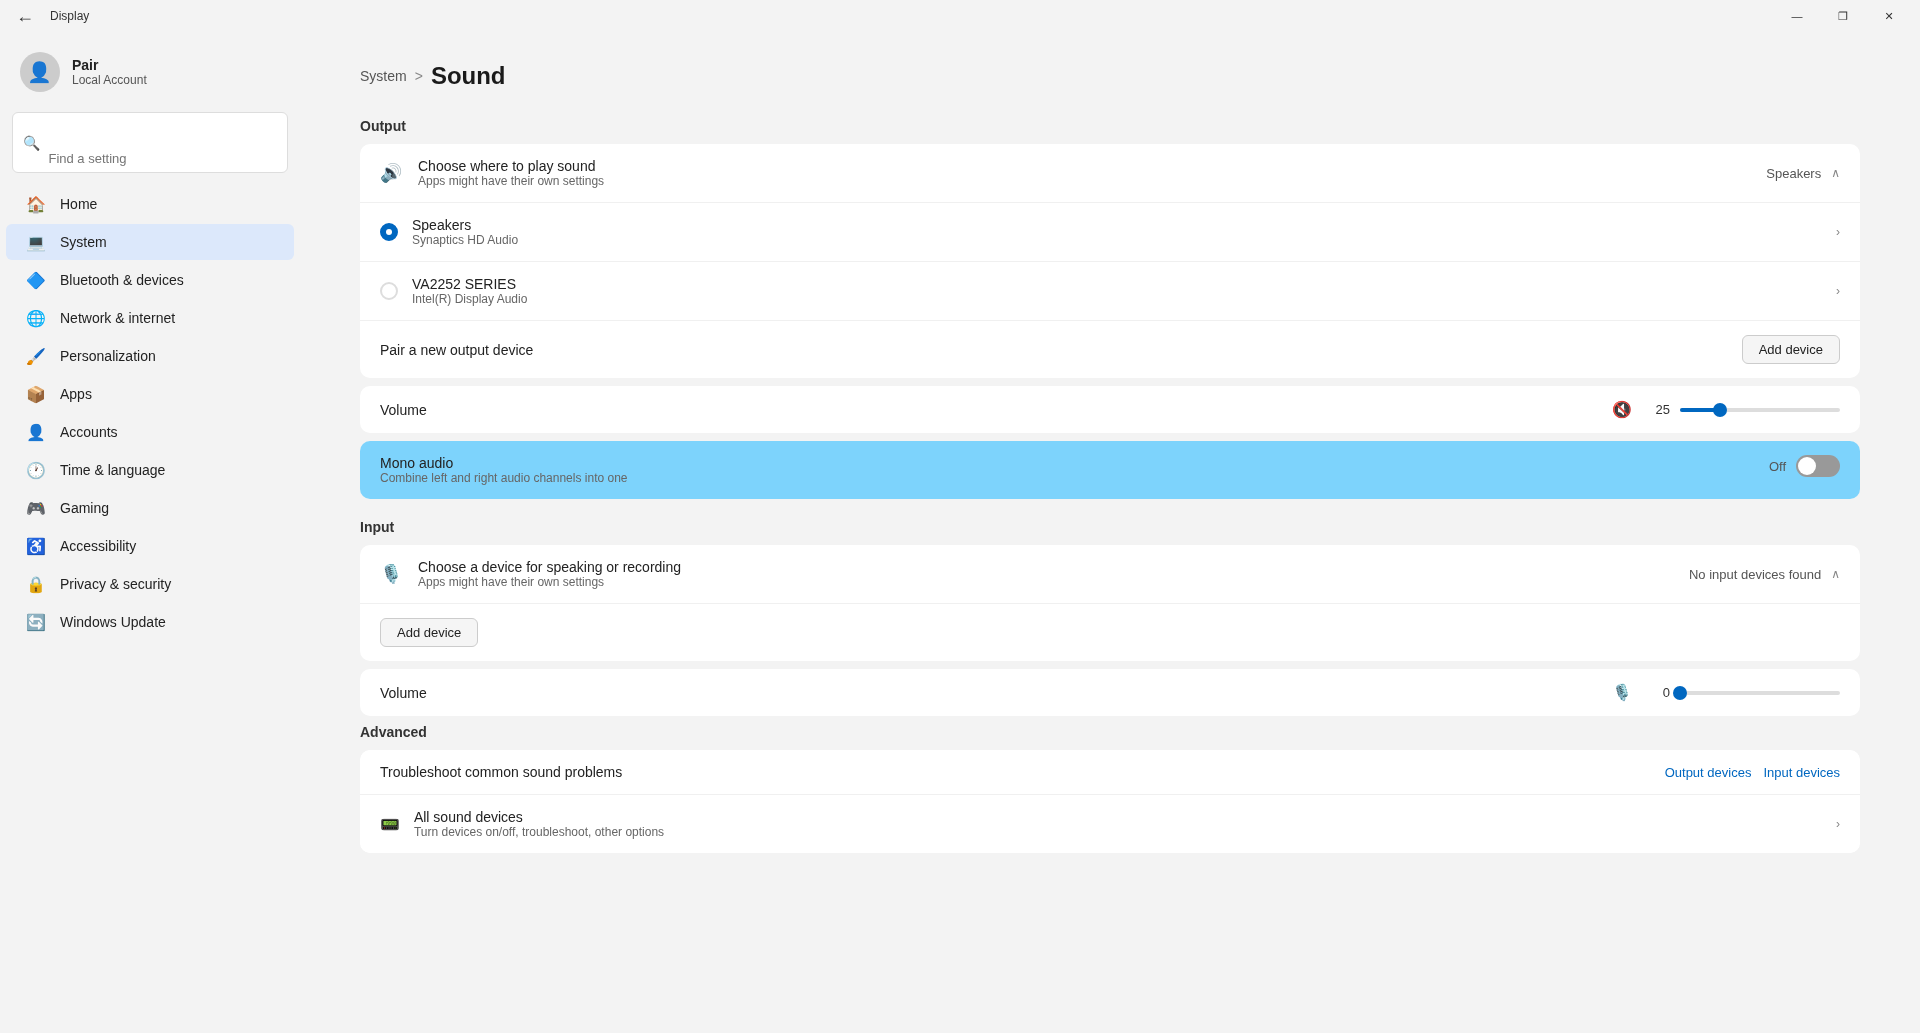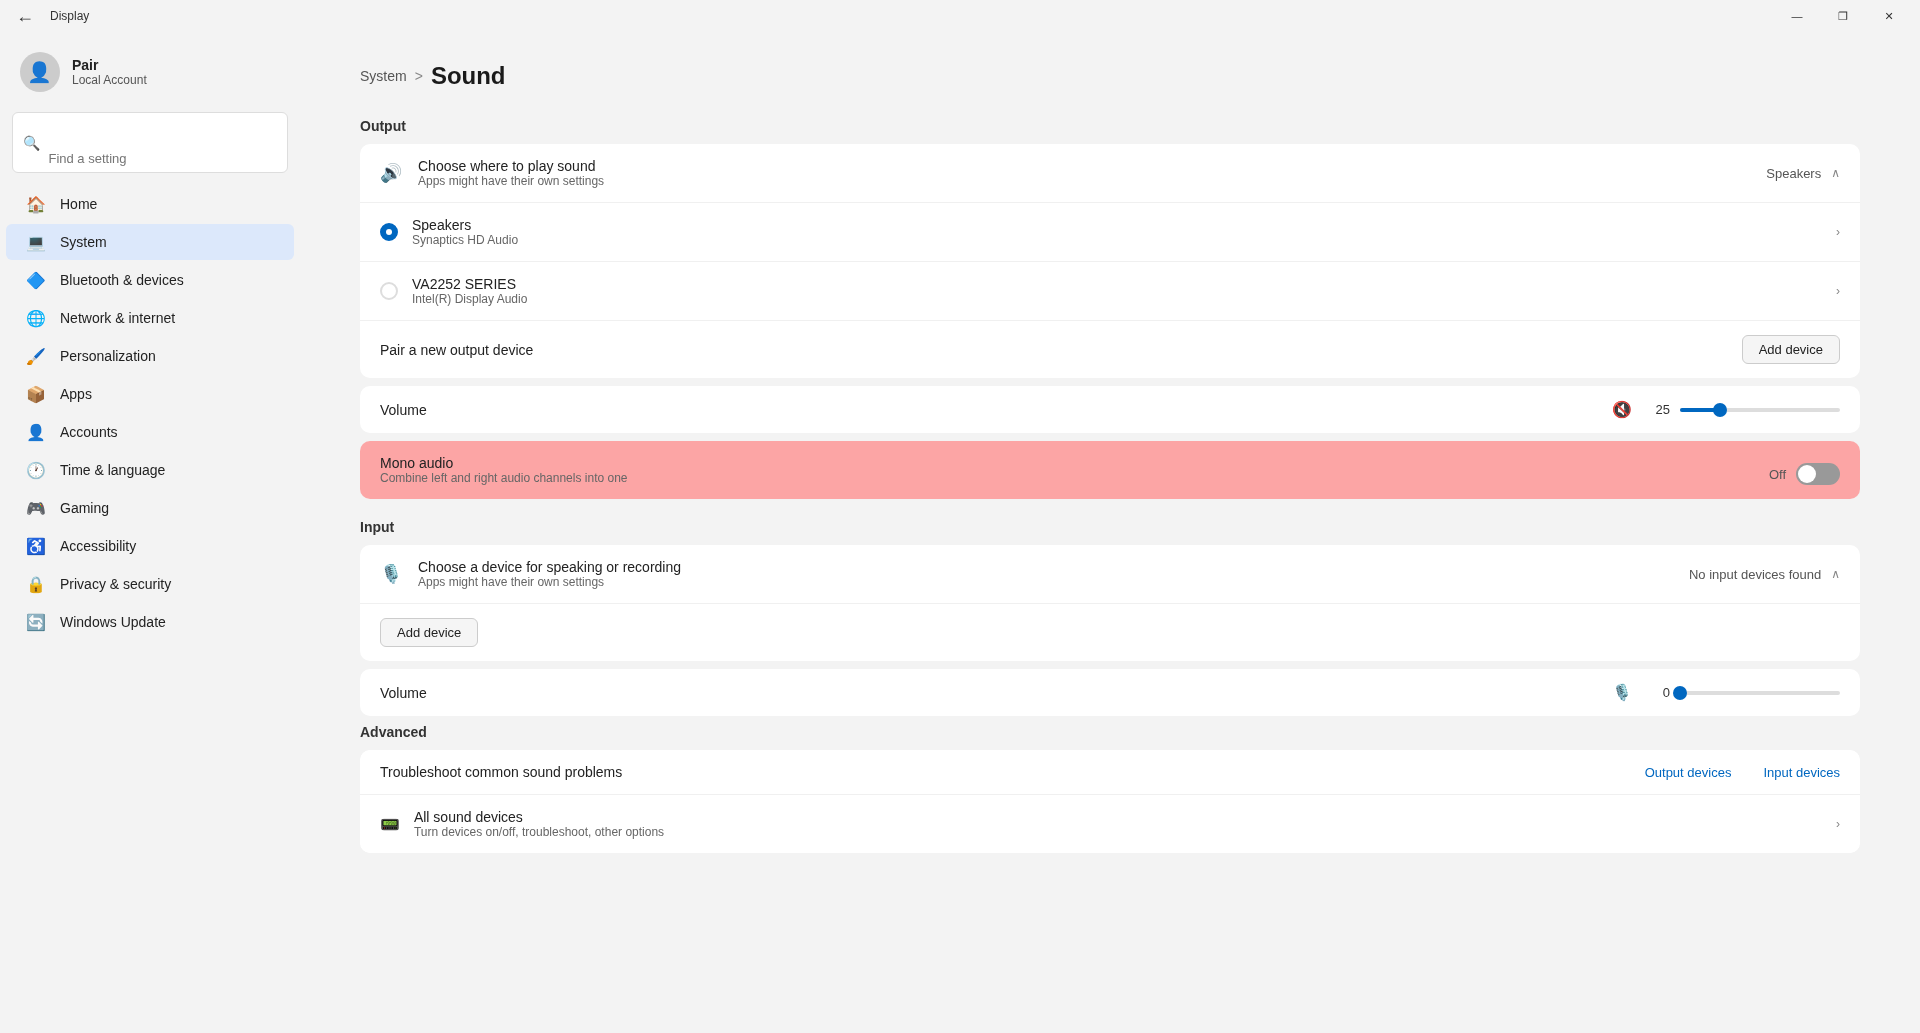--- a/index.html
+++ b/index.html
@@ -311,43 +311,43 @@
       border-radius: 50%;
       position: absolute;
       top: 2px;
       transition: left 0.2s;
     }
     .toggle.off .toggle-thumb { left: 2px; }
     .toggle-label { font-size: 13px; color: #555; }
 
     
     .mono-row {
-      background: #fca5a5;
+      background: #7dd3fc;
       border-radius: 10px;
       padding: 14px 20px;
       display: flex;
-      align-items: flex-end;
+      align-items: flex-start;
       gap: 14px;
       margin-bottom: 20px;
     }
     .mono-text { flex: 1; }
     .mono-label { font-size: 14px; color: #222; }
     .mono-sub { font-size: 12px; color: #666; }
     .mono-right {
       display: flex;
       align-items: center;
       gap: 10px;
     }
 
     
     .troubleshoot-row {
       display: flex;
       align-items: center;
       padding: 14px 20px;
-      gap: 32px;
+      gap: 12px;
       background: #fff;
       border-radius: 10px 10px 0 0;
       border-bottom: 1px solid #f0f0f0;
     }
     .troubleshoot-label { flex: 1; font-size: 14px; color: #222; }
     .link-btn {
       color: #0067c0;
       font-size: 13px;
       cursor: pointer;
       text-decoration: none;

